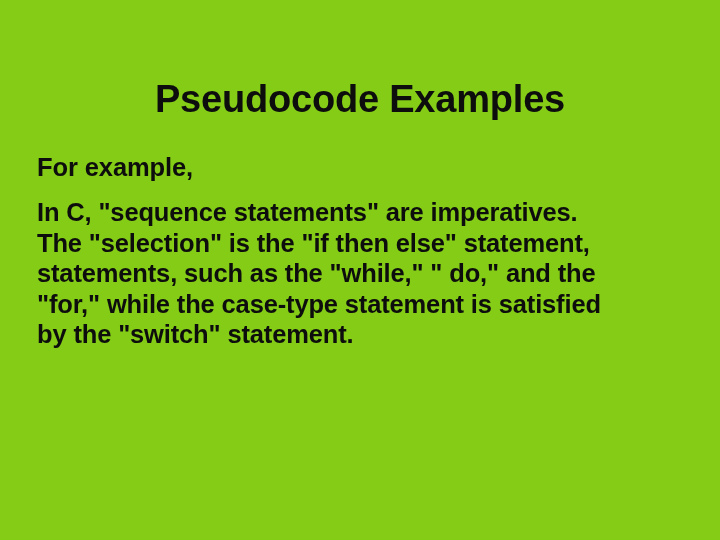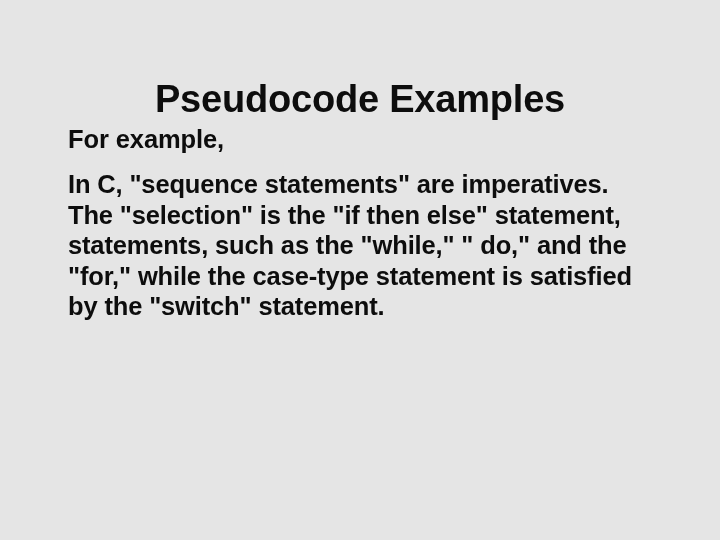--- a/index.html
+++ b/index.html
@@ -8,43 +8,42 @@
     padding: 0;
     background: #ffffff;
   }
   body {
     font-family: "Liberation Sans", "DejaVu Sans", sans-serif;
   }
   .slide {
     position: relative;
     width: 720px;
     height: 540px;
-    background: #e5e5e5;
+    background: #84cc16;
     overflow: hidden;
     box-sizing: border-box;
   }
   .slide-title {
     position: absolute;
     left: 0;
     top: 52px;
     width: 720px;
     text-align: center;
     font-size: 38px;
     font-weight: 700;
     line-height: 44px;
     color: #0d0d0d;
     letter-spacing: -0.2px;
     white-space: nowrap;
   }
   .slide-body {
     position: absolute;
     left: 37px;
-    top: 124px;
+    top: 152px;
     width: 648px;
-    margin-left: 31px;
   }
   .body-lead {
     font-size: 25.5px;
     font-weight: 700;
     line-height: 31px;
     color: #0d0d0d;
     margin: 0 0 14px 0;
     letter-spacing: -0.1px;
   }
   .body-paragraph {

